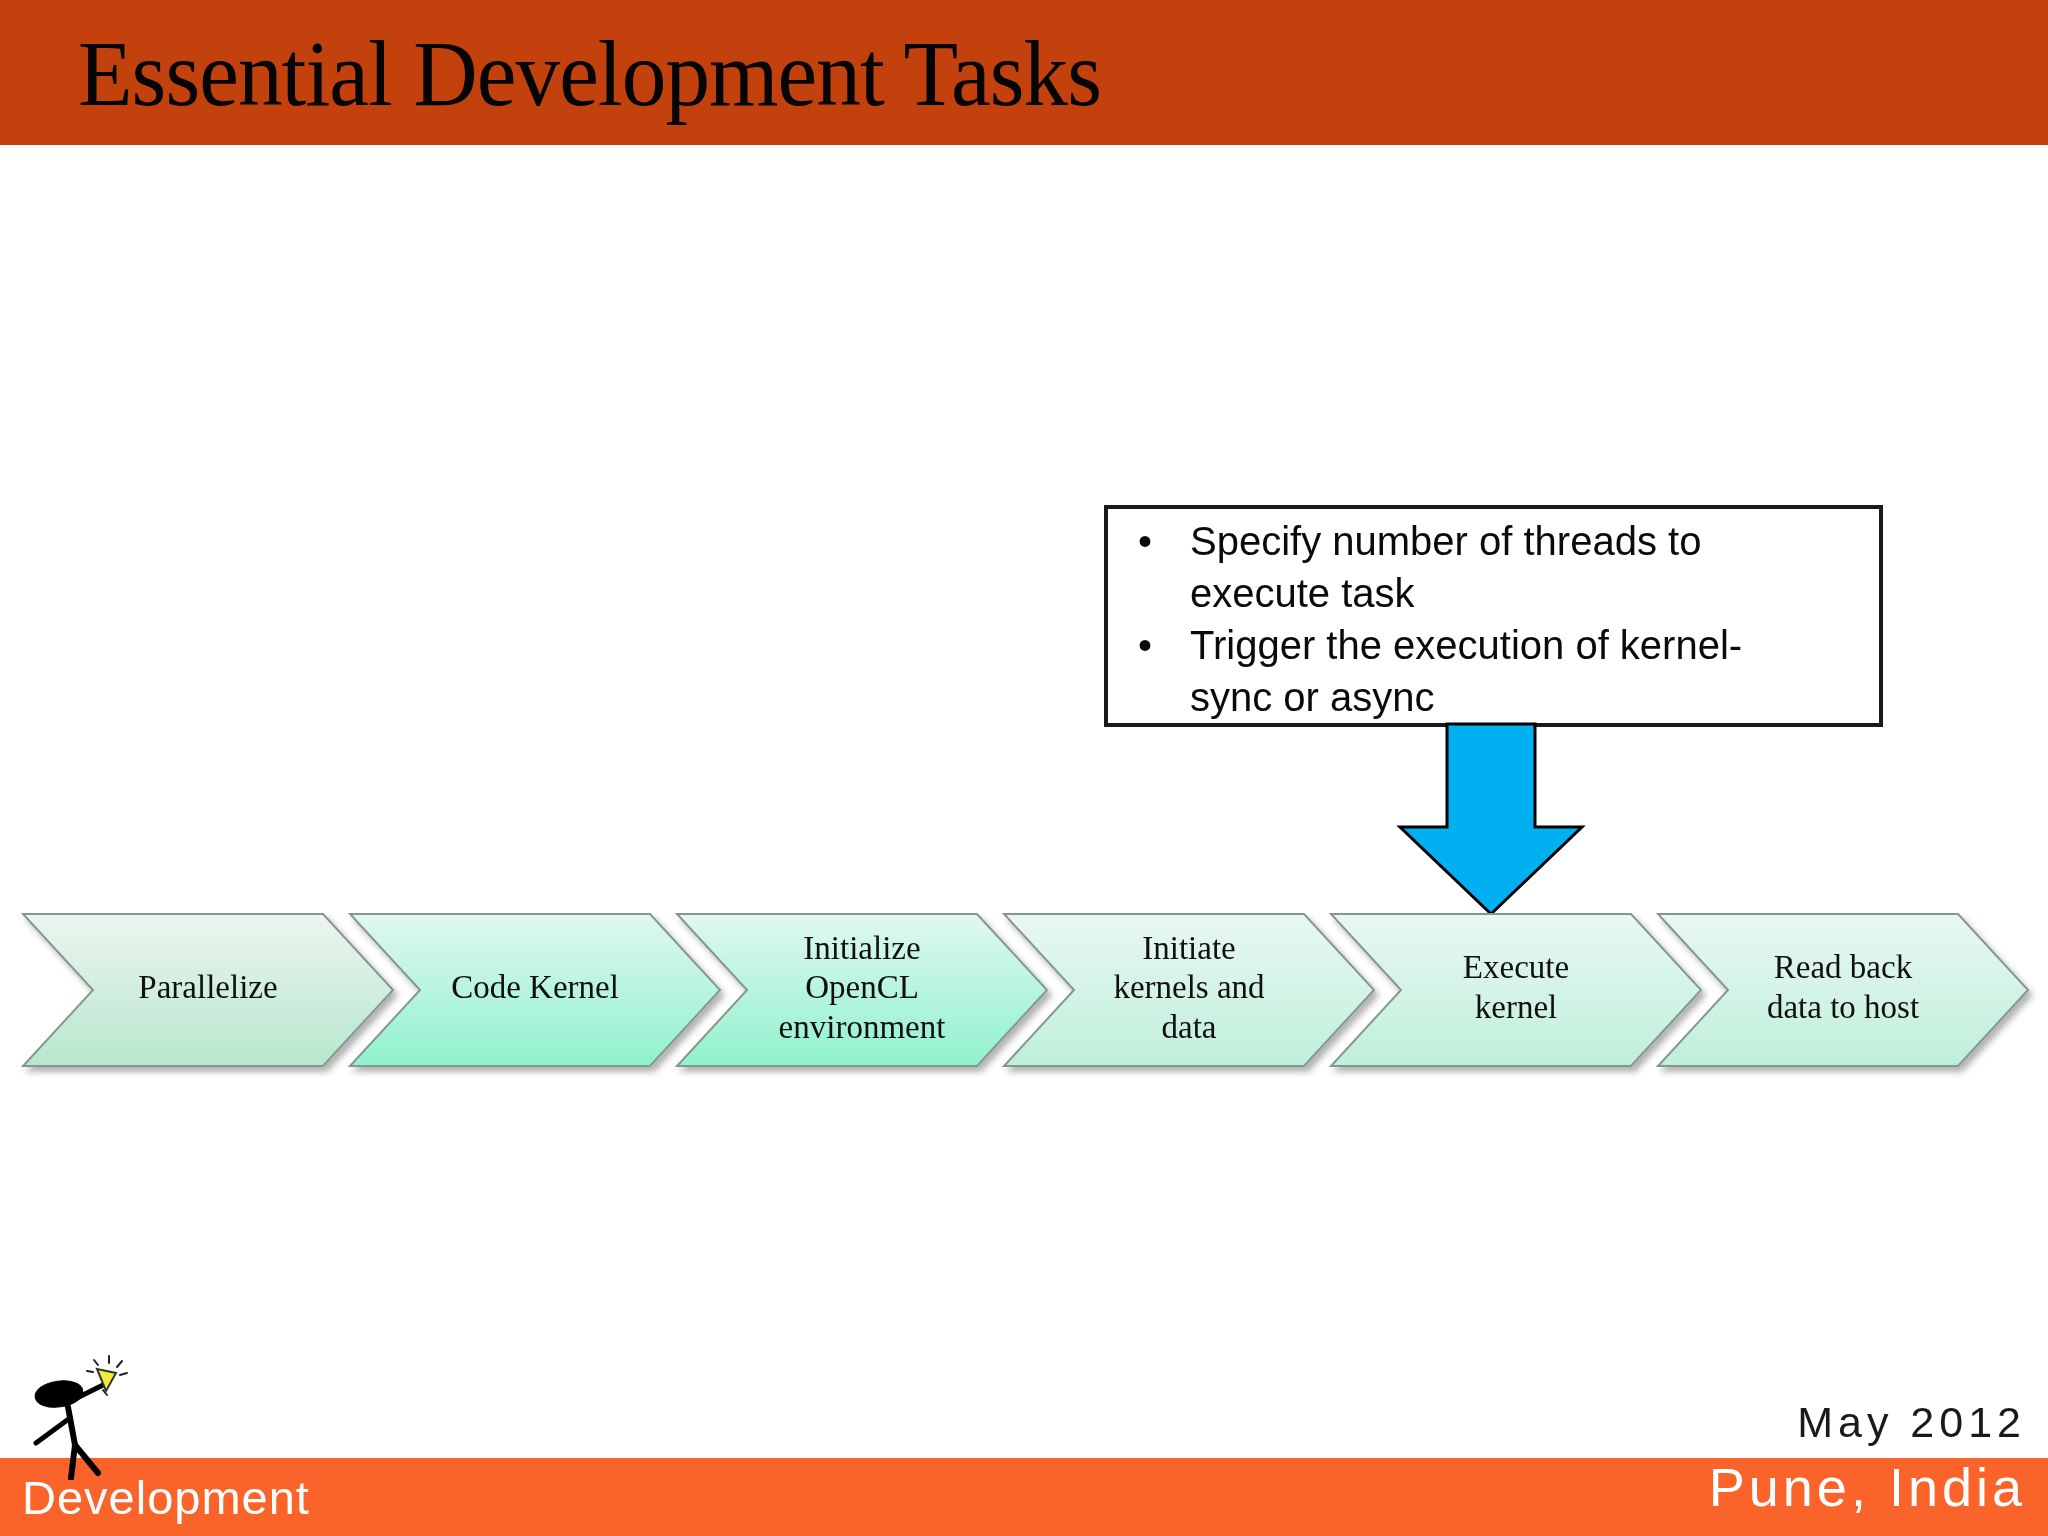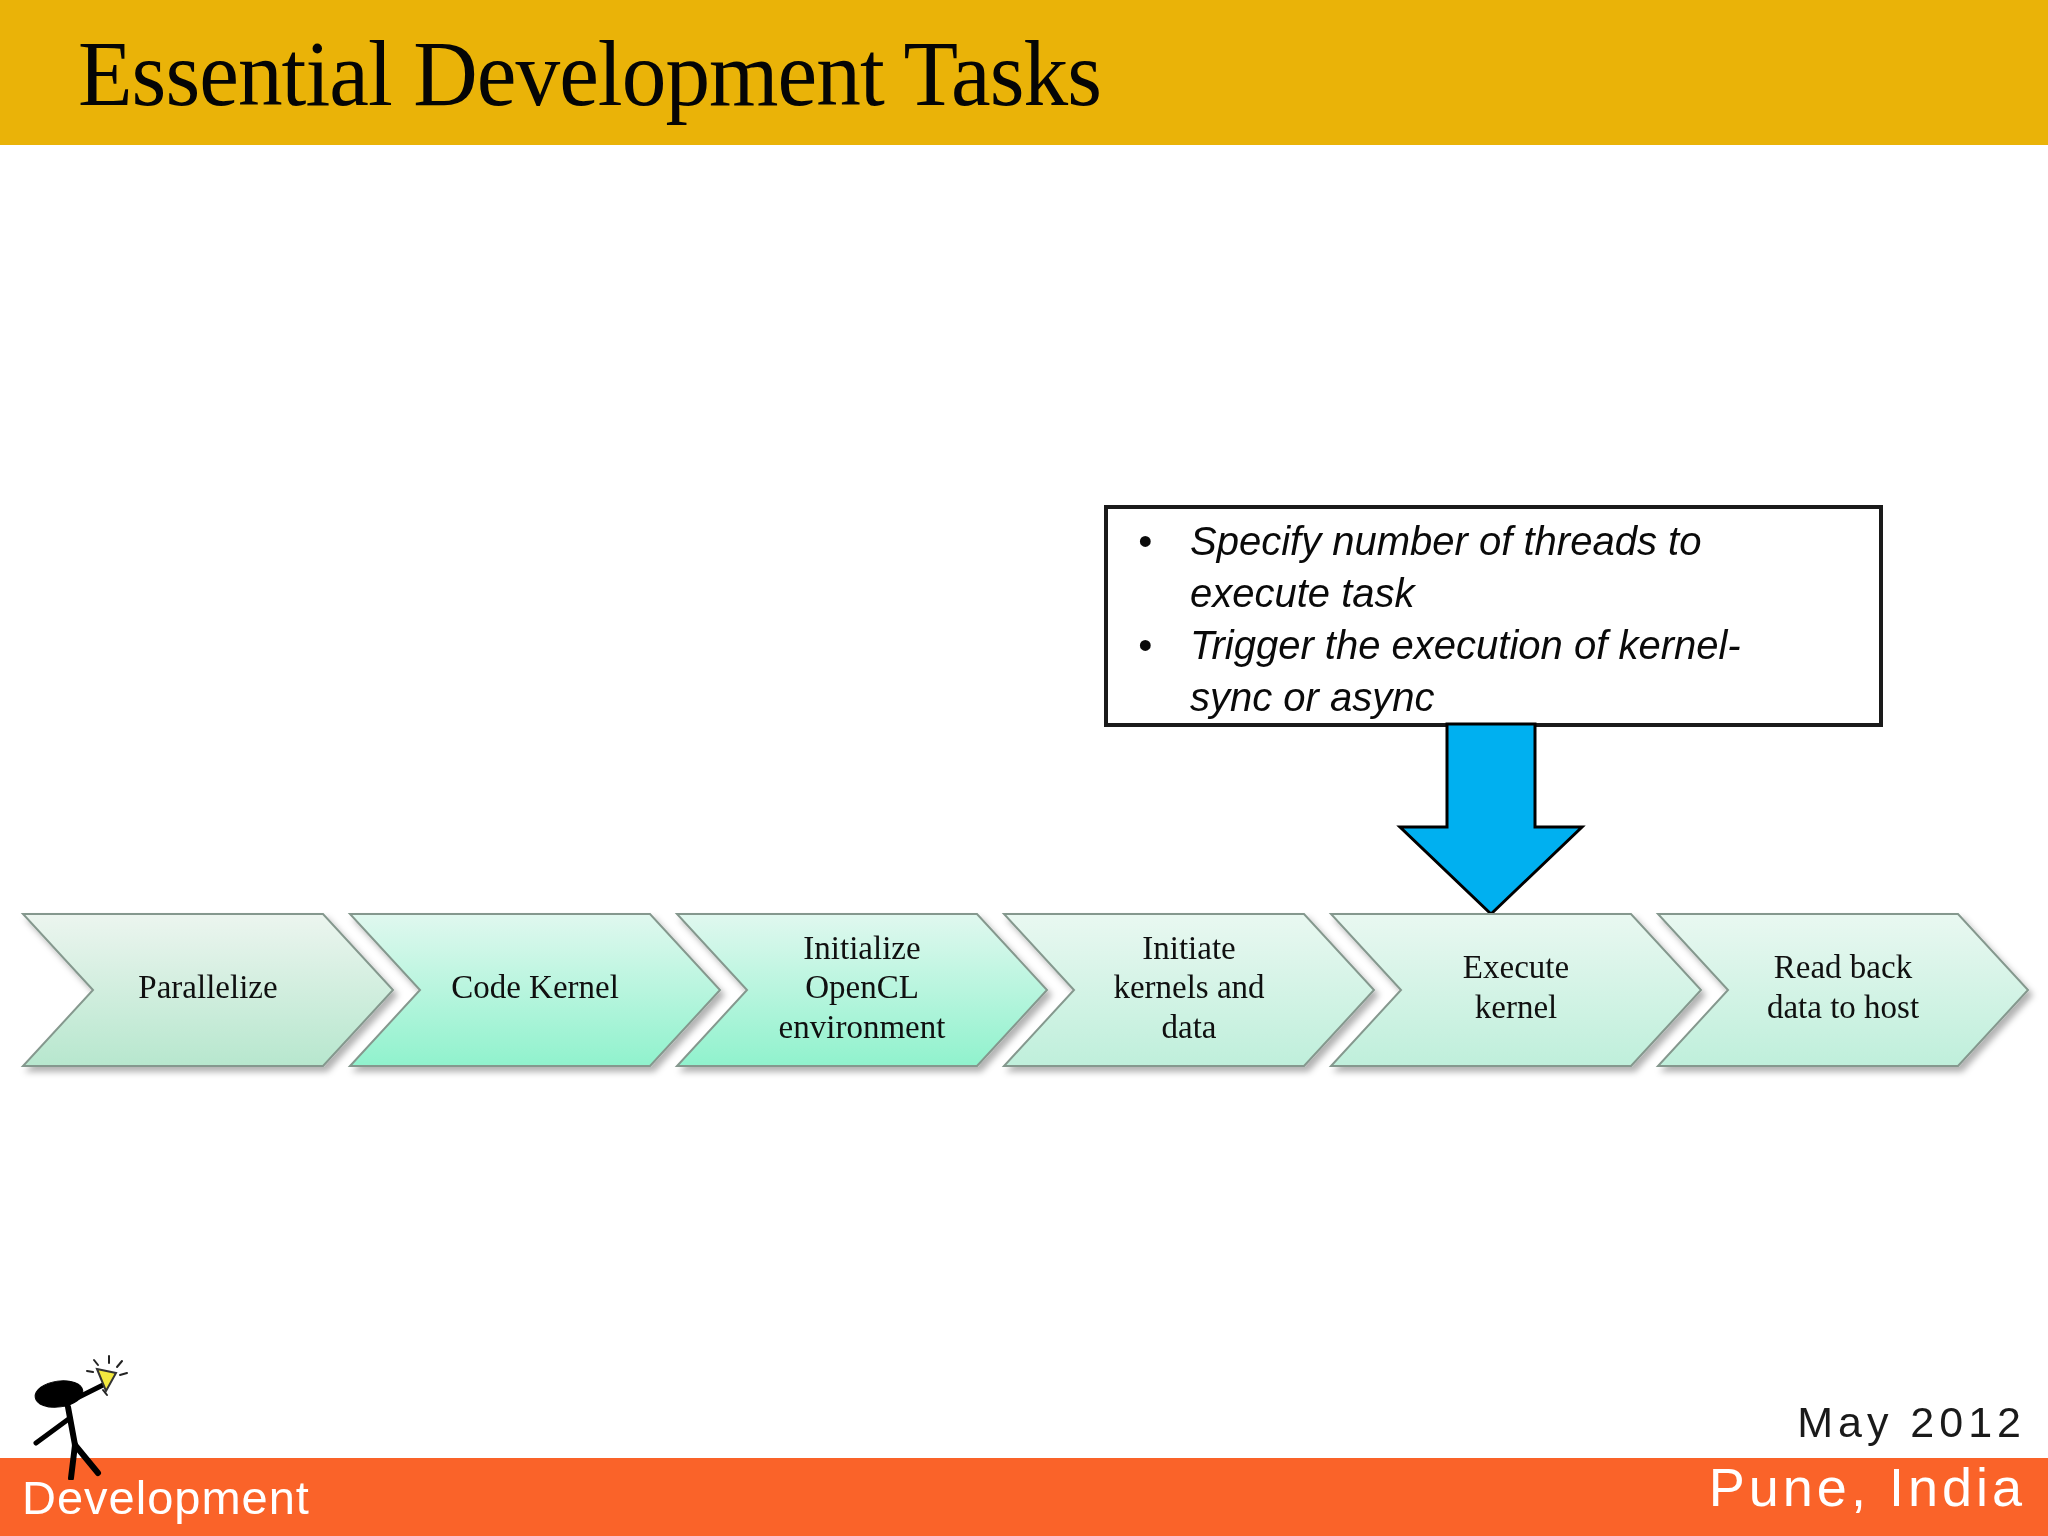--- a/index.html
+++ b/index.html
@@ -1,32 +1,32 @@
 <!DOCTYPE html>
 <html><head>
 <meta charset="utf-8">
 <style>
   html,body{margin:0;padding:0;background:#ffffff;}
   .slide{
     position:relative;width:2048px;height:1536px;background:#ffffff;
     overflow:hidden;font-family:"Liberation Sans",sans-serif;
   }
   
-  .title-band{position:absolute;left:0;top:0;width:2048px;height:145px;background:#eab308;}
+  .title-band{position:absolute;left:0;top:0;width:2048px;height:145px;background:#c2410c;}
   .page-title{
     position:absolute;left:78px;top:0;height:145px;display:flex;align-items:center;
     font-family:"Liberation Serif",serif;font-size:94px;color:#050505;
     transform:scaleX(.95);transform-origin:left center;white-space:nowrap;letter-spacing:-1px;
   }
   
   .callout-box{
     position:absolute;left:1104px;top:505px;width:779px;height:222px;box-sizing:border-box;
     border:4px solid #1A1A1A;background:#ffffff;
   }
-  .callout-list{list-style:none;margin:0;padding:6px 16px 0 20px;font-style:italic;}
+  .callout-list{list-style:none;margin:0;padding:6px 16px 0 20px;}
   .callout-list li{
     position:relative;width:590px;padding-left:62px;
     font-size:40px;line-height:52px;color:#0a0a0a;
   }
   .callout-list li::before{content:"\2022";position:absolute;left:10px;top:0;}
   
   .down-arrow{position:absolute;left:1393px;top:722px;}
   
   .process-flow{position:absolute;left:0;top:912px;}
   .step-label{

